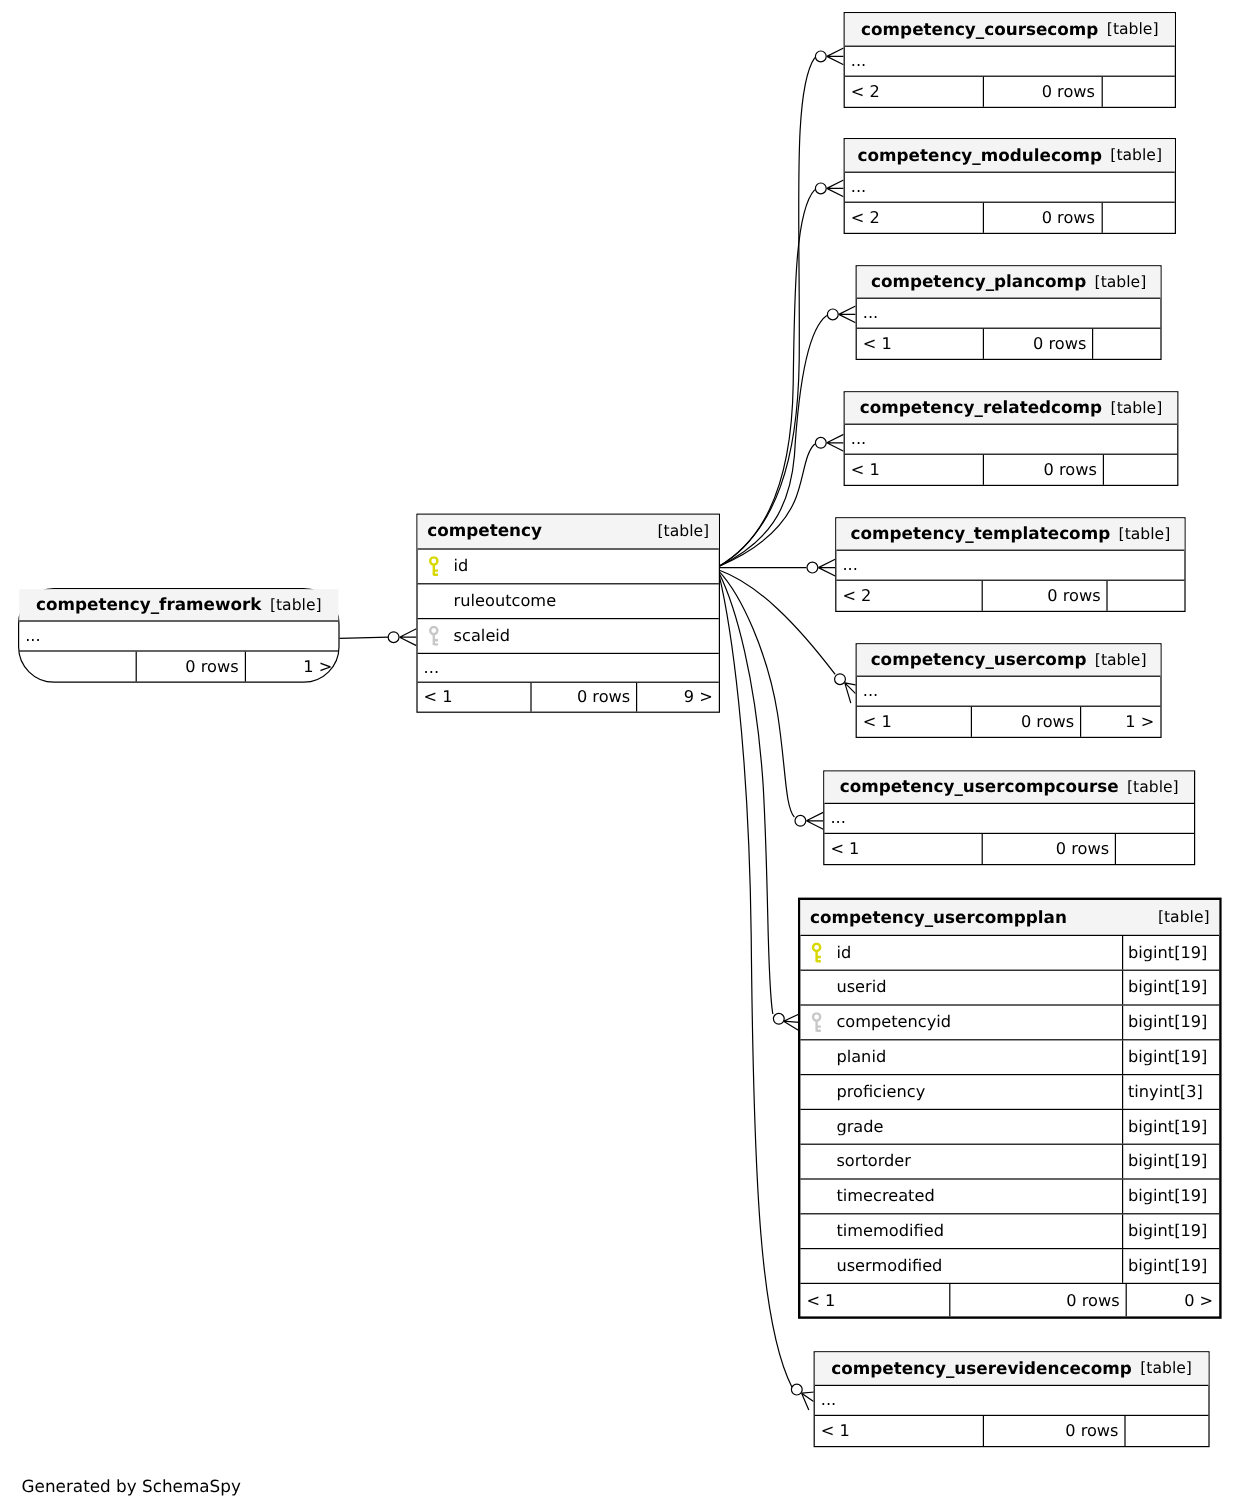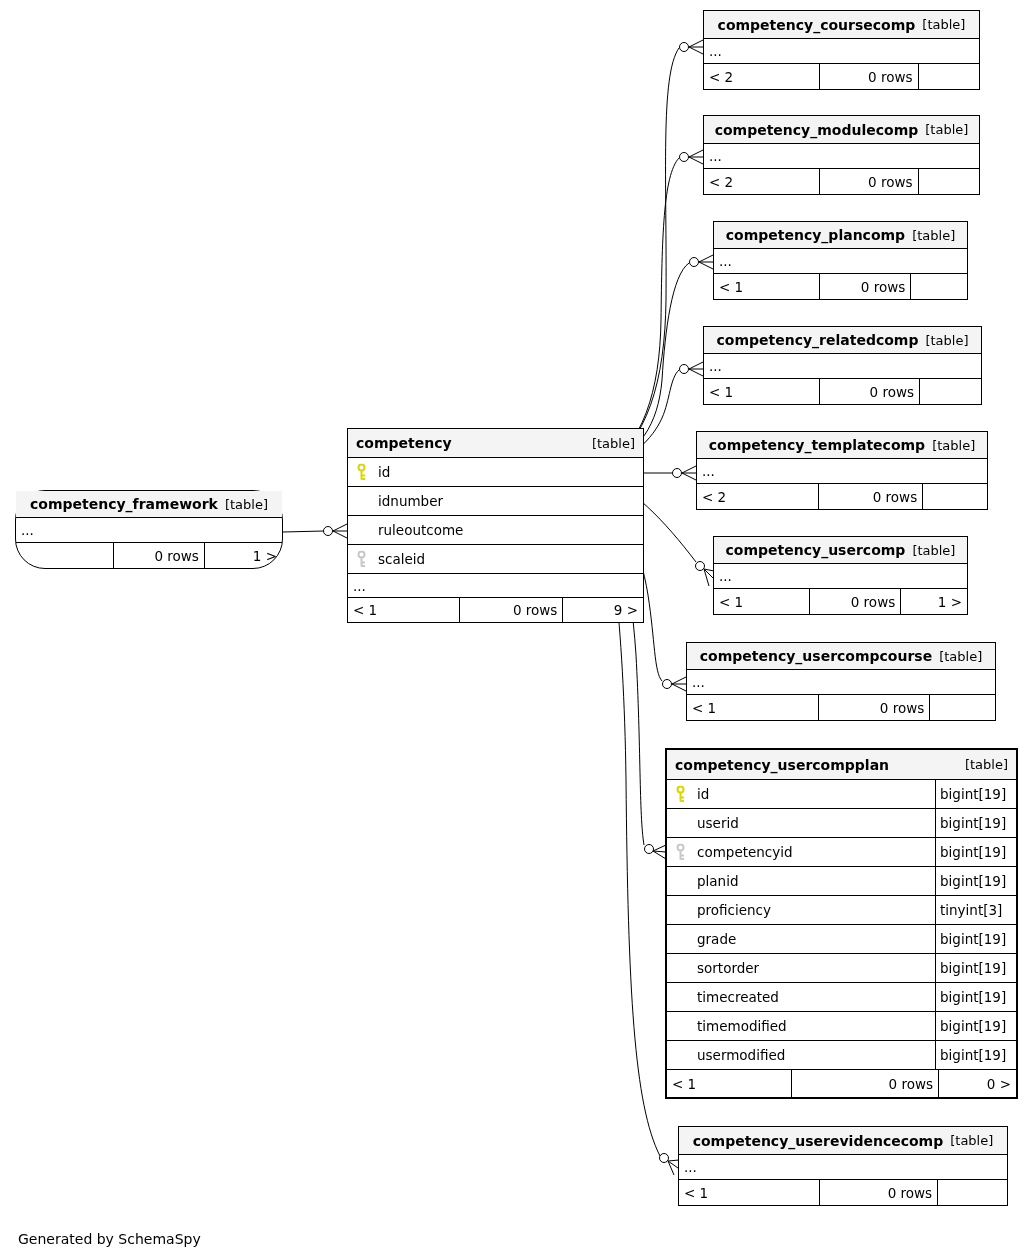--- a/index.html
+++ b/index.html
@@ -187,38 +187,35 @@
       <span class="tag">[table]</span>
   </div>
   <div class="erow">...</div>
   <div class="ftr">
     <span class="fc b" style="width:37%;"></span>
     <span class="fc b r" style="width:34%;">0 rows</span>
     <span class="fc r" style="width:29%;">1 &gt;</span>
   </div>
 </div>
 
-<div class="tbl" id="t-competency" style="left:347px;top:428px;width:297px;">
+<div class="tbl" id="t-competency" style="left:347px;top:428px;width:253px;">
   <div class="hdr wide" style="height:29px;">
     <span class="nm">competency</span>
       <span class="tag">[table]</span>
   </div>
   <div class="row">
     <span class="kslot"><svg width="11" height="17" viewBox="0 0 11 17">
           <circle cx="5.5" cy="4" r="3" fill="none" stroke="#d8d800" stroke-width="2"></circle>
           <line x1="5.5" y1="7" x2="5.5" y2="16" stroke="#d8d800" stroke-width="2"></line>
           <line x1="5.5" y1="12" x2="9" y2="12" stroke="#d8d800" stroke-width="2"></line>
           <line x1="5.5" y1="15.5" x2="9" y2="15.5" stroke="#d8d800" stroke-width="2"></line>
         </svg></span>
     <span class="cname">id</span>
   </div>
   <div class="row">
-    <span class="cname">idnumber</span>
-  </div>
-  <div class="row">
     <span class="cname">ruleoutcome</span>
   </div>
   <div class="row">
     <span class="kslot"><svg width="11" height="17" viewBox="0 0 11 17">
           <circle cx="5.5" cy="4" r="3" fill="none" stroke="#c8c8c8" stroke-width="2"></circle>
           <line x1="5.5" y1="7" x2="5.5" y2="16" stroke="#c8c8c8" stroke-width="2"></line>
           <line x1="5.5" y1="12" x2="9" y2="12" stroke="#c8c8c8" stroke-width="2"></line>
           <line x1="5.5" y1="15.5" x2="9" y2="15.5" stroke="#c8c8c8" stroke-width="2"></line>
         </svg></span>
     <span class="cname">scaleid</span>

